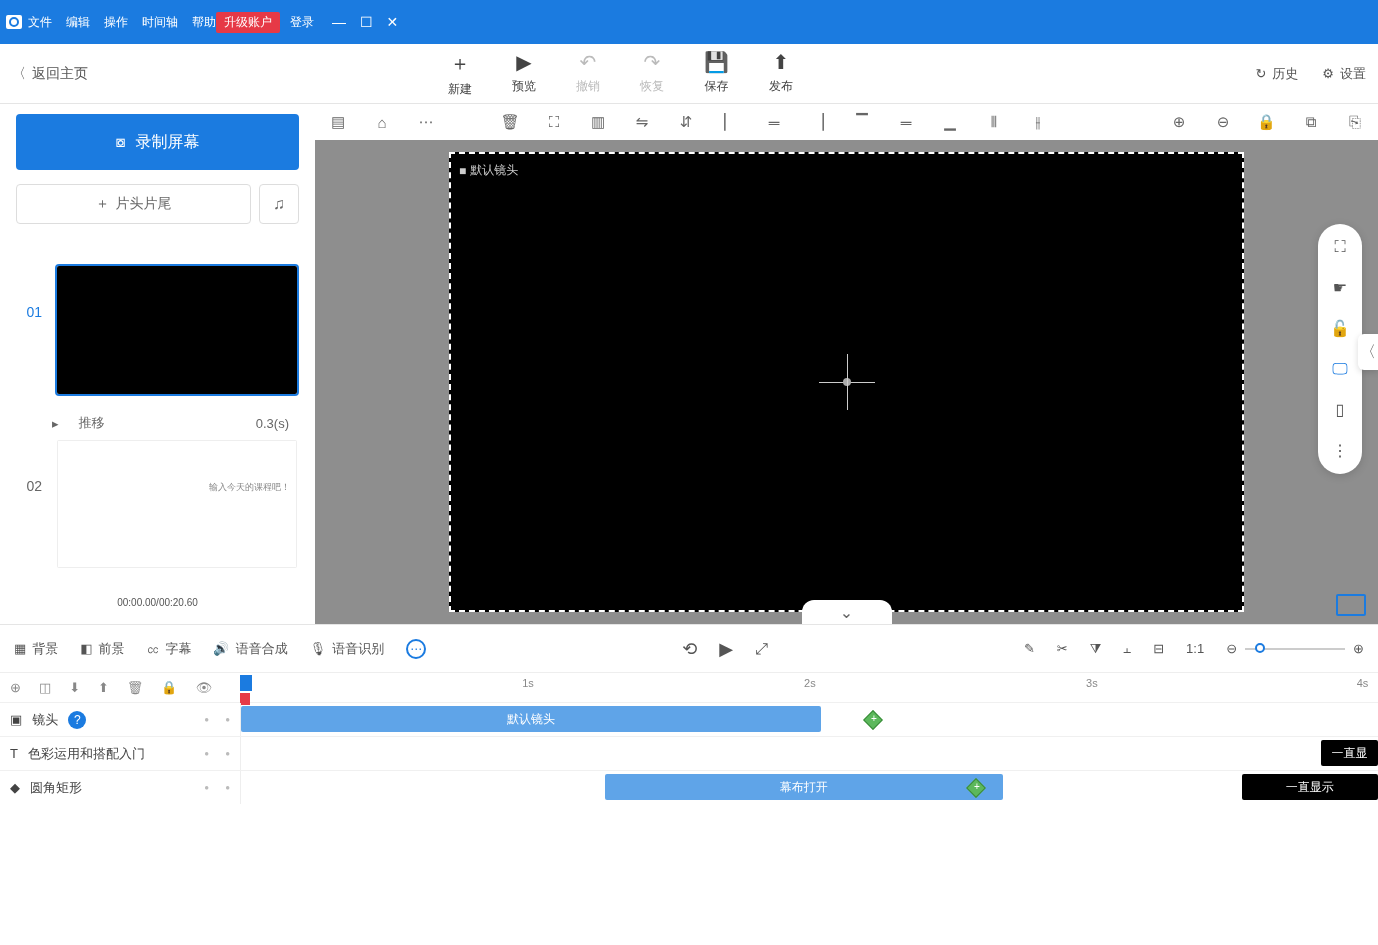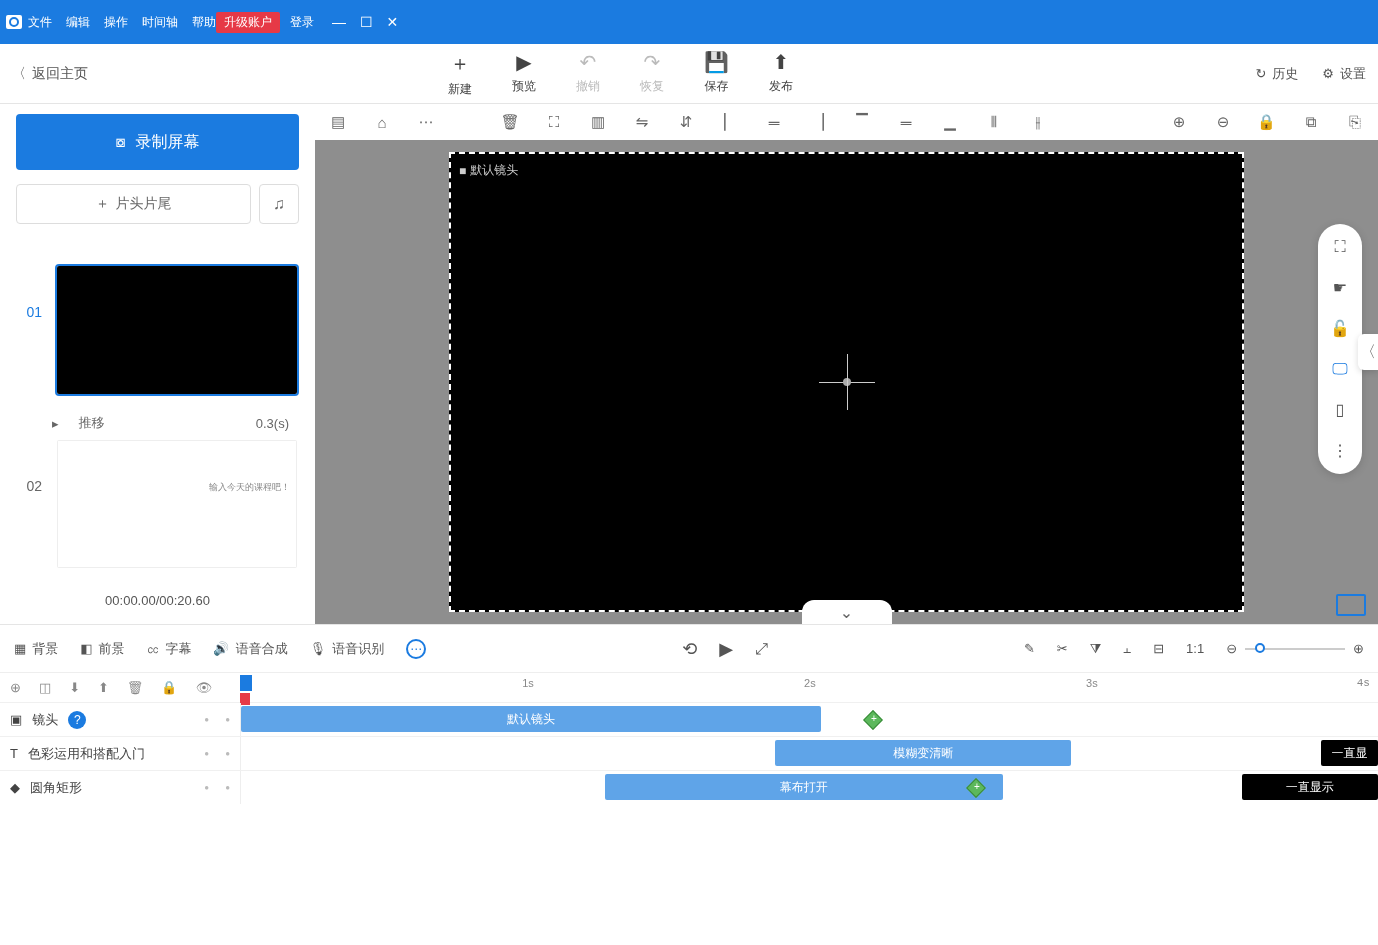--- a/index.html
+++ b/index.html
@@ -40,21 +40,21 @@
 .scene-item { display: flex; gap: 13px; margin-bottom: 12px; }
 .scene-num { width: 26px; text-align: right; font-size: 14px; color: #666; padding-top: 40px; }
 .scene-num.active { color: #1b7be0; }
 .scene-card { flex: 1; border: 2px solid transparent; border-radius: 4px; overflow: hidden; }
 .scene-card.active { border-color: #1b7be0; }
 .scene-thumb { background: #000; height: 128px; position: relative; text-align: right; }
 .scene-thumb.white { background: #fff; border: 1px solid #eee; font-size: 9px; color: #888; padding: 40px 6px; }
 .scene-caption { display: flex; justify-content: space-between; padding: 8px 10px; font-size: 13px; color: #666; background: #fff; }
 .transition-row { display: flex; align-items: center; padding: 6px 0 6px 36px; font-size: 13px; color: #666; gap: 20px; }
 .transition-row .dur { margin-left: auto; margin-right: 10px; }
-.time-total { text-align: center; font-size: 13px; color: #555; padding: 6px 0; }
+.time-total { text-align: center; font-size: 10px; color: #555; padding: 6px 0; }
 
 
 .canvas-area { flex: 1; background: #8e8e8e; position: relative; display: flex; flex-direction: column; }
 .canvas-toolbar { height: 36px; background: #fff; display: flex; align-items: center; gap: 26px; padding: 0 14px; color: #666; font-size: 15px; }
 .canvas-toolbar .tool { cursor: pointer; display: flex; align-items: center; justify-content: center; width: 18px; }
 .canvas-toolbar .spacer { flex: 1; }
 .canvas-stage { flex: 1; display: flex; align-items: center; justify-content: center; position: relative; }
 .canvas-frame { width: 795px; height: 460px; background: #000; border: 2px dashed #fff; position: relative; }
 .camera-label { position: absolute; top: 8px; left: 8px; color: #ccc; font-size: 12px; display: flex; align-items: center; gap: 4px; }
 .crosshair { position: absolute; left: 50%; top: 50%; transform: translate(-50%, -50%); }
@@ -304,21 +304,21 @@
   <span class="tico">🔒</span>
   <span class="tico">👁</span>
   <div class="timeline-ruler" id="ruler">
     <div class="playhead">
       <div class="flag"></div>
         <div class="marker"></div>
     </div>
   <span class="tick" style="left: 25%;">1s</span>
       <span class="tick" style="left: 50%;">2s</span>
       <span class="tick" style="left: 75%;">3s</span>
-      <span class="tick" style="left: 99%; font-family: Liberation Mono, monospace;">4s</span>
+      <span class="tick" style="left: 99%;">4s</span>
     </div>
 </div>
 
 <div class="tracks" id="tracks">
     <div class="track">
       <div class="track-label">
         <span>▣</span>
         <span>镜头</span>
         <span class="help-circle">?</span>
         <span class="dots">
@@ -334,21 +334,20 @@
     <div class="track">
       <div class="track-label">
         <span>T</span>
         <span>色彩运用和搭配入门</span>
         <span class="dots">
           <span>●</span>
           <span>●</span>
         </span>
       </div>
       <div class="track-content">
-        <div class="clip " style="left:47%;width:26%">模糊变清晰</div>
         <div class="clip light" style="left:95%;width:5%">一直显</div>
       </div>
     </div>
     <div class="track">
       <div class="track-label">
         <span>◆</span>
         <span>圆角矩形</span>
         <span class="dots">
           <span>●</span>
           <span>●</span>

